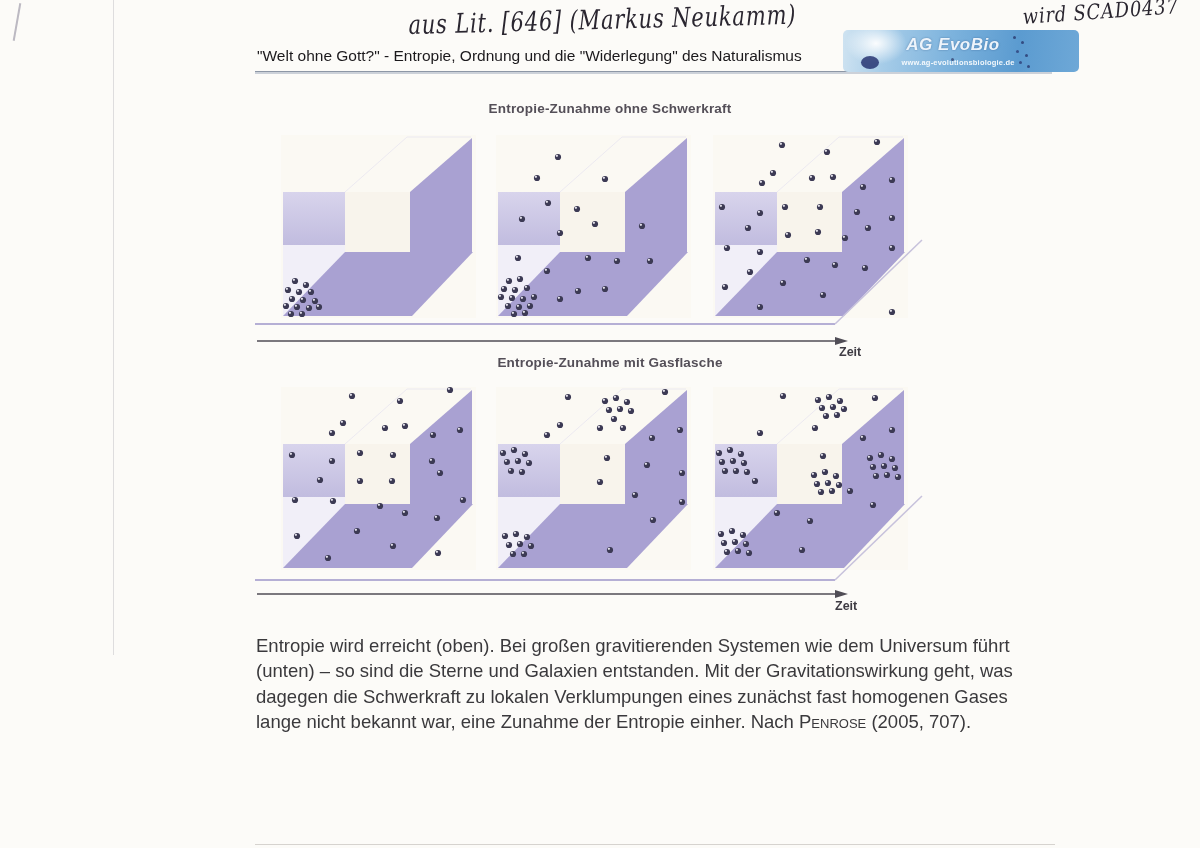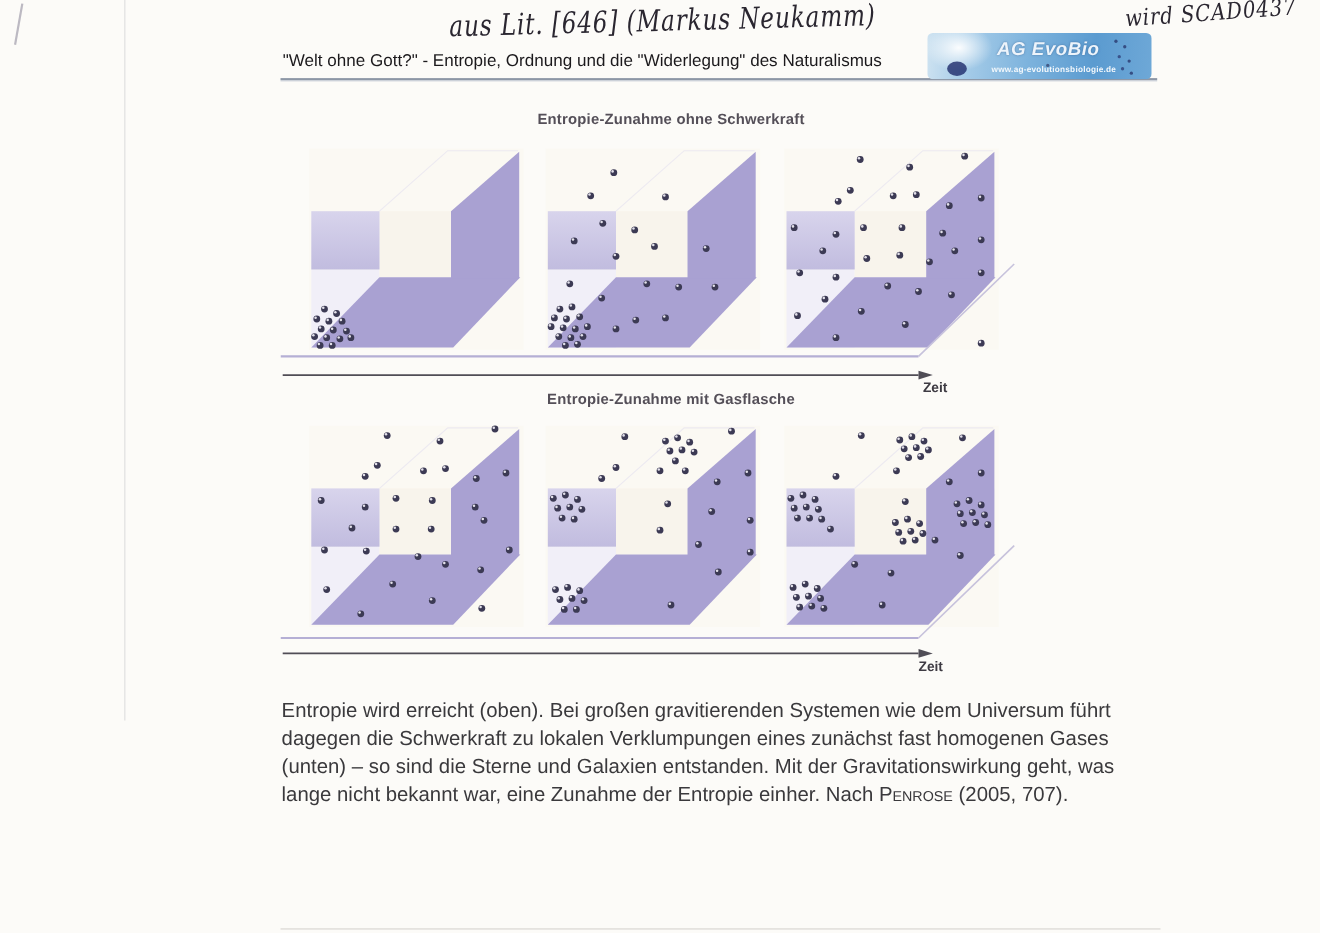--- a/index.html
+++ b/index.html
@@ -23,21 +23,21 @@
   }
   .hand-main{left:408px;top:9px;font-size:27px;transform:rotate(-1.5deg) scaleX(.78);letter-spacing:1px;}
   .hand-right{left:1022px;top:5px;font-size:21px;transform:rotate(-4deg) scaleX(.85);letter-spacing:1px;}
 
   
   .header-title{position:absolute;left:257px;top:47px;font-size:15.5px;color:#1b191c;white-space:nowrap;}
   .header-rule{position:absolute;left:255px;top:71px;width:797px;height:3px;
     background:linear-gradient(to bottom,#8d97a6 0 45%,#ccd1d9 45% 100%);}
 
   
-  .logo{position:absolute;left:843px;top:30px;width:204px;height:42px;border-radius:5px;overflow:hidden;
+  .logo{position:absolute;left:843px;top:30px;width:236px;height:42px;border-radius:5px;overflow:hidden;
     background:
       radial-gradient(ellipse 44px 30px at 14% 32%, rgba(255,255,255,.95), rgba(255,255,255,0) 70%),
       linear-gradient(96deg,#cfe3f1 0%,#a6cce8 18%,#7db3dd 45%,#5b9bd0 74%,#6ea8d7 100%);}
   .logo-title{position:absolute;left:45px;top:5px;width:130px;text-align:center;
     font-size:17px;font-weight:bold;font-style:italic;color:#edf4fb;
     text-shadow:0 0 2px rgba(35,70,120,.55);letter-spacing:.5px;white-space:nowrap;}
   .logo-url{position:absolute;left:55px;top:28px;width:120px;text-align:center;
     font-size:7.5px;font-weight:bold;color:#f3f8fc;letter-spacing:.2px;white-space:nowrap;}
   .logo-blob{position:absolute;left:18px;top:26px;width:18px;height:13px;border-radius:50%;
     background:#1e2a6a;opacity:.8;}
@@ -959,16 +959,16 @@
     </g>
     <line x1="0" y1="195" x2="580" y2="195" stroke="#b5afd5" stroke-width="2" data-name="ground-line"></line>
     <line x1="580" y1="195" x2="667" y2="111" stroke="#c7c2dc" stroke-width="1.5" data-name="ground-diagonal"></line>
     <line x1="2" y1="209" x2="580" y2="209" stroke="#504d56" stroke-width="1.6" data-name="time-arrow"></line>
     <polygon points="580,205 593,209 580,213" fill="#504d56" data-name="time-arrow-head"></polygon>
   </svg>
 <div class="zeit zeit-2" data-name="time-axis-label-2">Zeit</div>
 
 <div class="caption" data-name="figure-caption">
     <div class="cap-line" data-name="caption-line"><span>Entropie wird erreicht (oben). Bei großen gravitierenden Systemen wie dem Universum führt</span></div>
+    <div class="cap-line" data-name="caption-line"><span>(unten) – so sind die Sterne und Galaxien entstanden. Mit der Gravitationswirkung geht, was</span></div>
     <div class="cap-line" data-name="caption-line"><span>dagegen die Schwerkraft zu lokalen Verklumpungen eines zunächst fast homogenen Gases</span></div>
-    <div class="cap-line" data-name="caption-line"><span>(unten) – so sind die Sterne und Galaxien entstanden. Mit der Gravitationswirkung geht, was</span></div>
     <div class="cap-line" data-name="caption-line"><span>lange nicht bekannt war, eine Zunahme der Entropie einher. Nach </span><span class="sc">Penrose</span><span> (2005, 707).</span></div>
   </div>
 
 </body></html>

